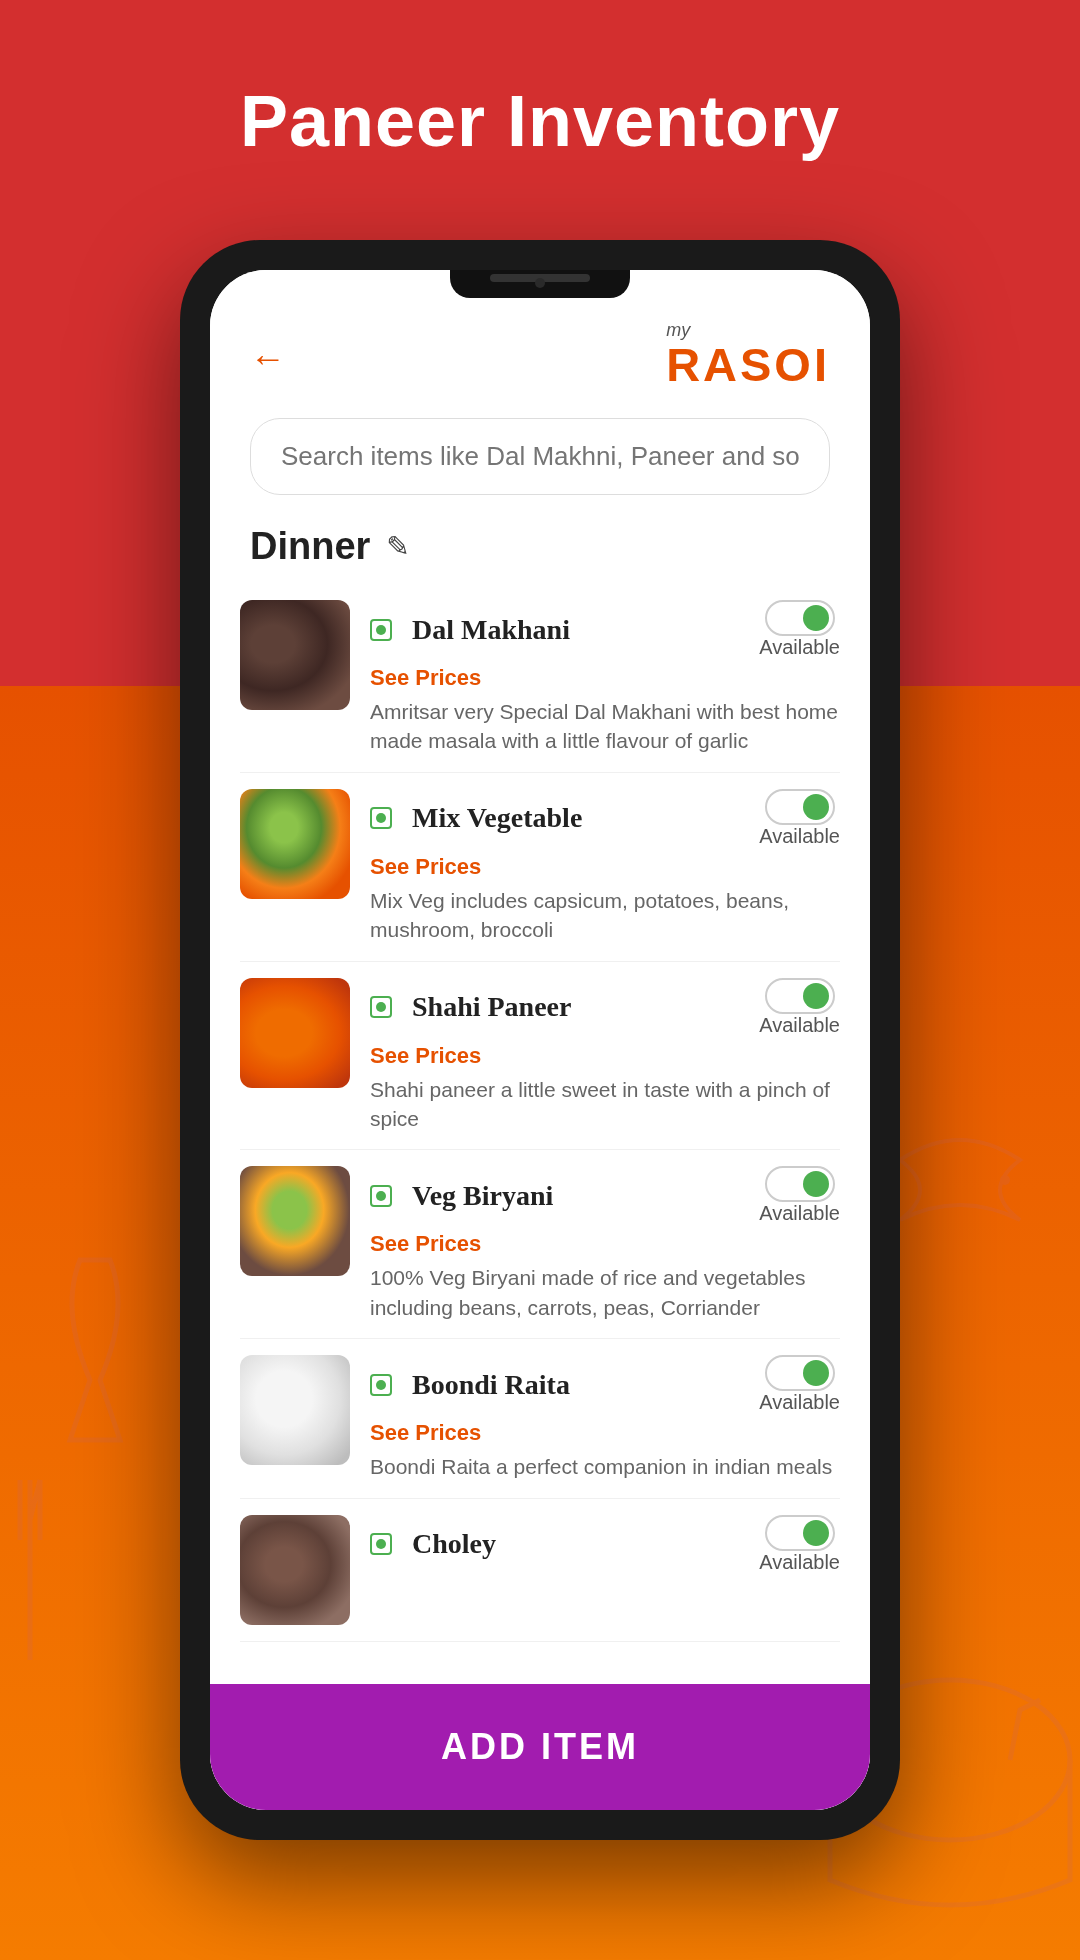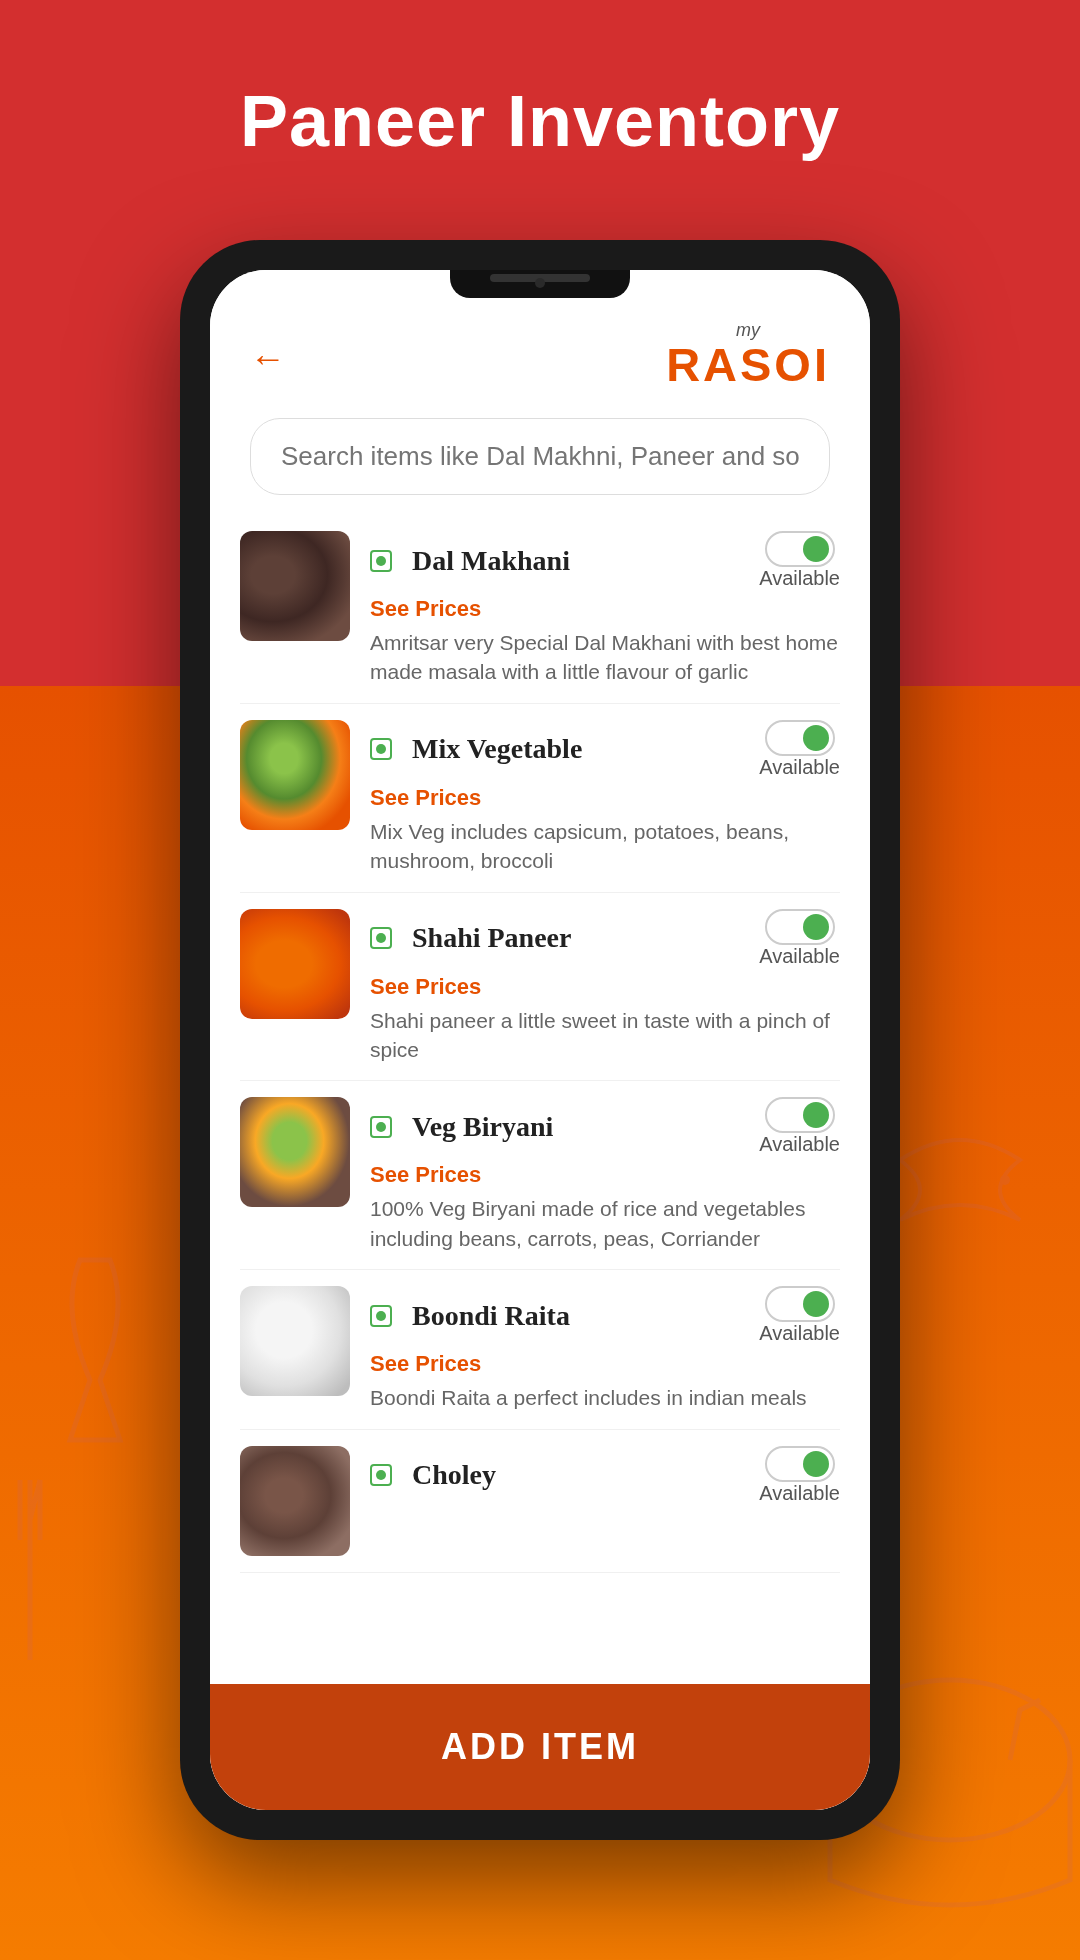--- a/index.html
+++ b/index.html
@@ -100,21 +100,21 @@
     }
 
     .back-arrow {
       color: #e65100;
       font-size: 36px;
       cursor: pointer;
       font-weight: bold;
     }
 
     .logo {
-      text-align: center;
+      text-align: left;
     }
 
     .logo-my {
       font-size: 18px;
       color: #555;
       font-style: italic;
     }
 
     .logo-rasoi {
       font-size: 47px;
@@ -307,21 +307,21 @@
     }
 
     .item-description {
       font-size: 21px;
       color: #666;
       line-height: 1.4;
     }
 
     
     .add-item-btn {
-      background: #c2410c;
+      background: #a21caf;
       color: white;
       text-align: center;
       padding: 42px;
       font-size: 36px;
       font-weight: 700;
       letter-spacing: 3px;
       cursor: pointer;
       flex-shrink: 0;
     }
 
@@ -373,20 +373,24 @@
         <div class="logo">
           <div class="logo-my">my</div>
           <div class="logo-rasoi">RASOI</div>
         </div>
       </div>
 
       <div class="search-container">
         <input class="search-input" type="text" placeholder="Search items like Dal Makhni, Paneer and so on.." style="">
       </div>
 
+      <div class="section-header">
+        <span class="section-title">Dinner</span>
+        <span class="edit-icon">✎</span>
+      </div>
 
       <div class="items-list" id="items-container">
       <div class="menu-item">
       <div class="menu-item-top">
         <div class="item-image food-dal-makhani"></div>
         <div class="item-details">
           <div class="item-name-row">
             <div class="item-name-with-dot">
               <div class="veg-dot">
                 <div class="veg-dot-inner"></div>
@@ -486,21 +490,21 @@
               <span class="item-name">Boondi Raita</span>
             </div>
             <div class="toggle-container">
               <div class="toggle on">
                 <div class="toggle-knob"></div>
               </div>
               <span class="toggle-label">Available</span>
             </div>
           </div>
           <div class="see-prices">See Prices</div>
-          <div class="item-description">Boondi Raita a perfect includes in indian meals</div>
+          <div class="item-description">Boondi Raita a perfect companion in indian meals</div>
         </div>
       </div>
     </div>
           <div class="menu-item">
       <div class="menu-item-top">
         <div class="item-image food-choley"></div>
         <div class="item-details">
           <div class="item-name-row">
             <div class="item-name-with-dot">
               <div class="veg-dot">

